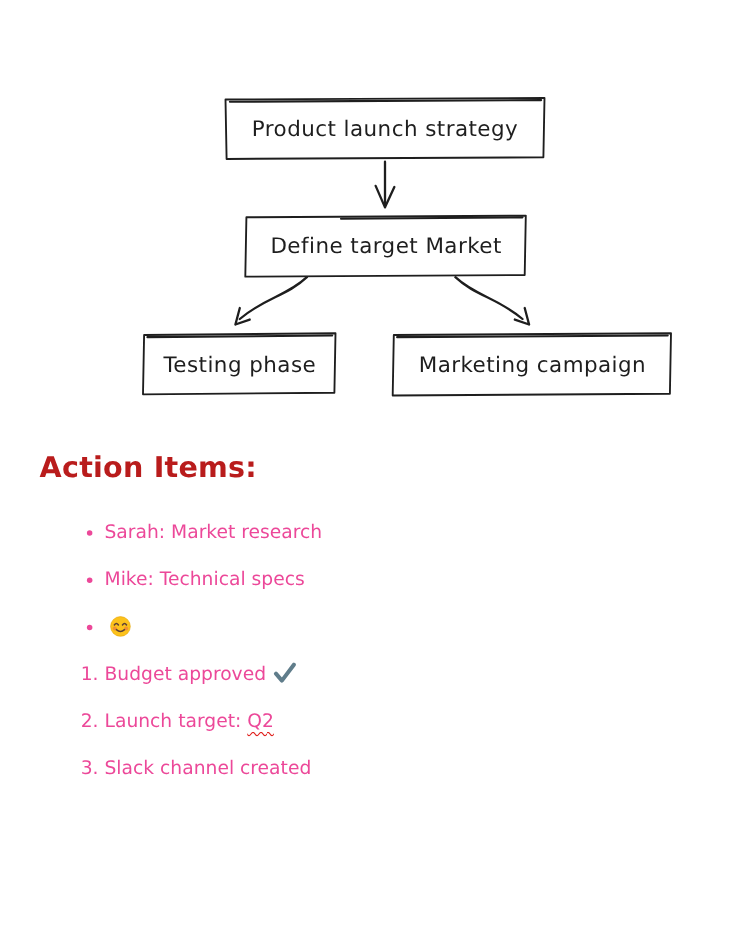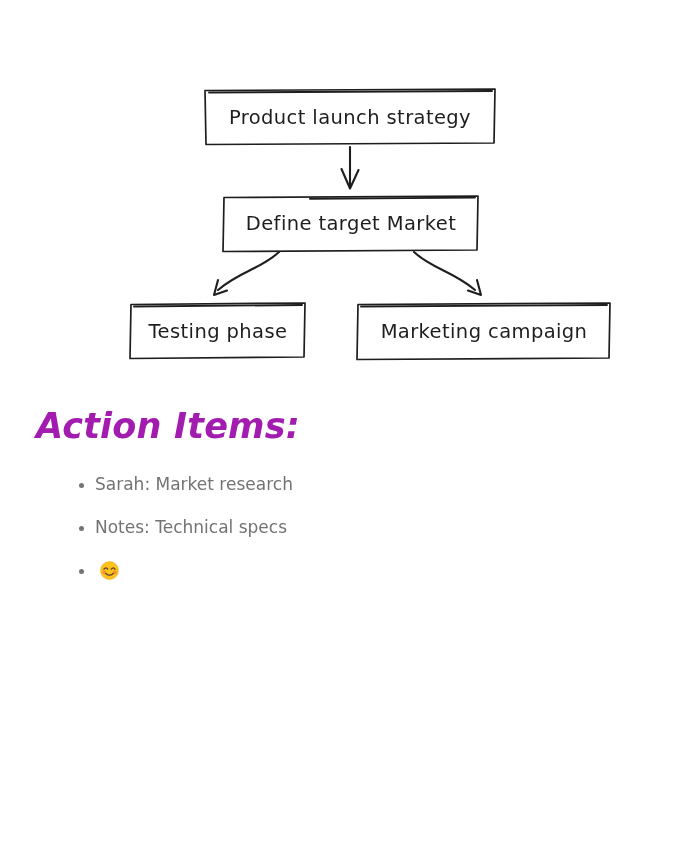--- a/index.html
+++ b/index.html
@@ -39,40 +39,39 @@
   svg.flowchart text.node-label {
     font-family: "DejaVu Sans", cursive, sans-serif;
     font-size: 19.5px;
     letter-spacing: 0.4px;
     fill: #1e1e1e;
     text-anchor: middle;
   }
 
   
   h2 {
-    font-size: 35px;
+    font-size: 26px;
     line-height: 30px;
     font-weight: bold;
-    color: #a21caf;
+    color: #b91c1c;
     margin: 36px 0 30px 36px;
     letter-spacing: 0.2px;
-    font-style: italic;
   }
   h2.notes-h { margin-top: 31px; margin-bottom: 28px; }
 
   
   ul.items, ol.items {
     margin: 0 0 0 36px;
     padding: 0 0 0 59px;
   }
   ul.items li, ol.items li {
     font-size: 17px;
     line-height: 26px;
     margin-bottom: 17px;
-    color: #737373;
+    color: #ec4899;
   }
   ul.items li::marker { font-size: 15px; }
 
   .emoji-icon {
     display: inline-block;
     width: 19px; height: 19px;
     vertical-align: -4px;
     margin-left: 5px;
   }
   .check-icon {
@@ -137,30 +136,43 @@
     </g>
   </svg>
 
   <h2>Action Items:</h2>
 
   <ul class="items">
     <li>
       <span>Sarah: Market research</span>
     </li>
     <li>
-      <span>Notes: Technical specs</span>
+      <span>Mike: Technical specs</span>
     </li>
     <li>
       <svg class="emoji-icon" viewBox="0 0 36 36">
         <circle cx="18" cy="18" r="17" fill="#fcc21b"></circle>
         <circle cx="18" cy="18" r="17" fill="none" stroke="#e5a50a" stroke-width="1"></circle>
         <circle cx="8.2" cy="21.5" r="3.6" fill="#f18a33" opacity="0.85"></circle>
         <circle cx="27.8" cy="21.5" r="3.6" fill="#f18a33" opacity="0.85"></circle>
         <path d="M7.5,15.5 Q11,10.5 14.5,15.5" fill="none" stroke="#5d4037" stroke-width="2.6" stroke-linecap="round"></path>
         <path d="M21.5,15.5 Q25,10.5 28.5,15.5" fill="none" stroke="#5d4037" stroke-width="2.6" stroke-linecap="round"></path>
         <path d="M11,23.5 Q18,30 25,23.5" fill="none" stroke="#5d4037" stroke-width="2.6" stroke-linecap="round"></path>
       </svg>
     </li>
   </ul>
 
 
+  <ol class="items">
+    <li>
+      <span>Budget approved</span><svg class="check-icon" viewBox="0 0 24 21">
+        <path d="M3,11.5 L9,18.5 L21,2.5" fill="none" stroke="#607d8b" stroke-width="4" stroke-linecap="round" stroke-linejoin="round"></path>
+      </svg>
+    </li>
+    <li>
+      <span>Launch target: </span><span class="squiggle">Q2</span>
+    </li>
+    <li>
+      <span>Slack channel created</span>
+    </li>
+  </ol>
 
 </div>
 
 </body></html>

